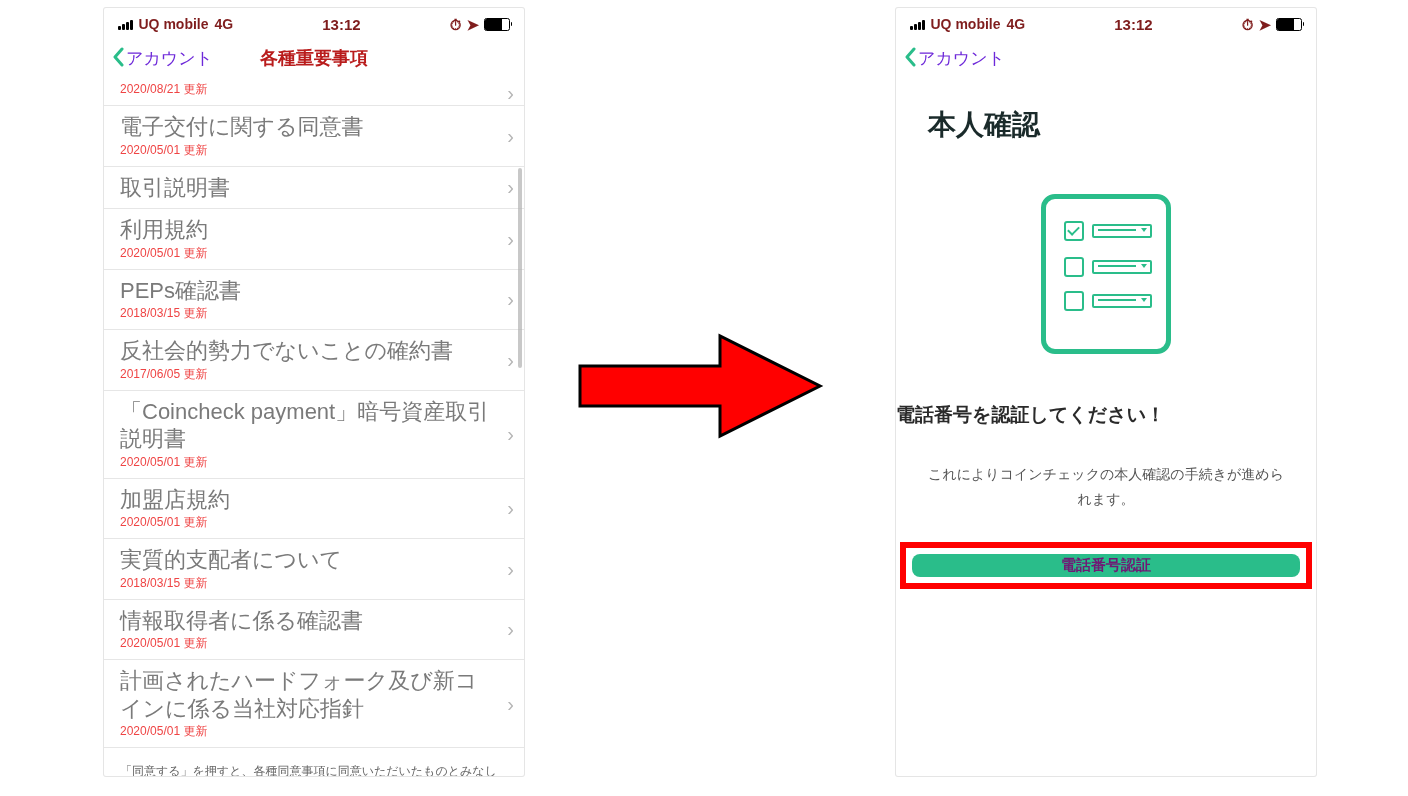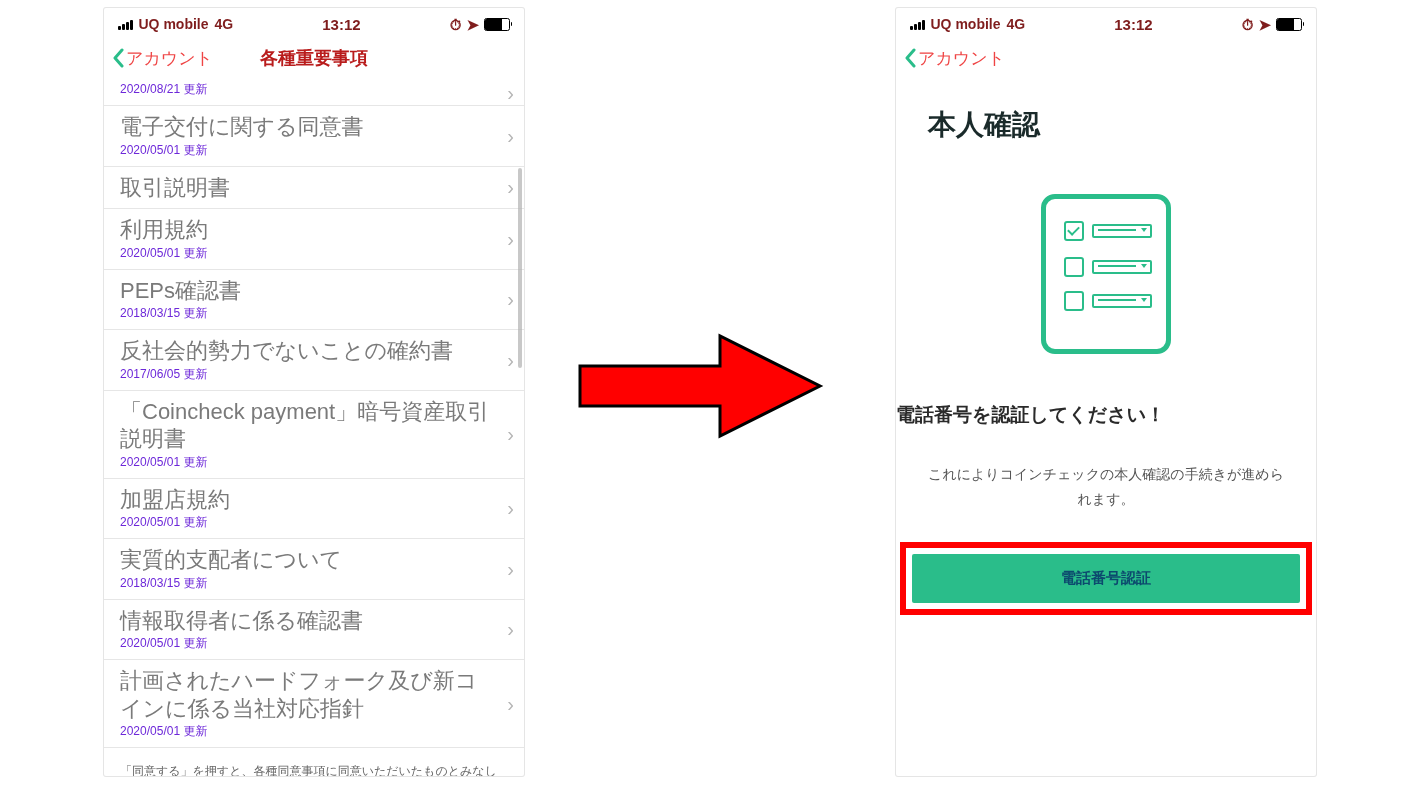--- a/index.html
+++ b/index.html
@@ -42,22 +42,22 @@
 
   
   .nav{
     position:relative;
     height:44px;
     display:flex;
     align-items:center;
     padding:0 8px;
   }
   .back-btn{
-    display:flex;align-items:center;gap:2px;
-    color:#ef4444;font-size:17px;font-weight:500;
+    display:flex;gap:2px;
+    color:#6d28d9;font-size:17px;font-weight:500;
   }
   .back-chevron{
     width:12px;height:20px;
   }
   .back-chevron svg{display:block;}
   .nav-title{
     position:absolute;left:0;right:0;text-align:center;
     font-size:18px;font-weight:700;color:#b91c1c;
     pointer-events:none;
   }
@@ -67,21 +67,21 @@
   .doc-row{
     position:relative;
     padding:7px 28px 7px 16px;
     border-bottom:1px solid #e6e6e6;
   }
   .doc-row.first-partial{padding-top:0;}
   .doc-title{
     font-size:22px;color:#7a7a7a;font-weight:400;line-height:1.25;
   }
   .doc-date{
-    font-size:12px;color:#6d28d9;margin-top:1px;
+    font-size:12px;color:#ef4444;margin-top:1px;
   }
   .row-chevron{
     position:absolute;right:10px;top:50%;transform:translateY(-50%);
     color:#b5b5b5;font-size:20px;font-weight:300;
   }
   .scroll-ind{
     position:absolute;right:2px;top:160px;width:4px;height:200px;
     background:#b0b0b0;border-radius:2px;opacity:.7;
   }
 
@@ -91,24 +91,24 @@
   }
 
   .highlight-box{
     margin:12px 4px 8px 4px;
     border:6px solid #ff0000;
     padding:6px;
   }
   .cta-btn{
     display:block;width:100%;
     background:#2abd8a;
-    color:#0c4a6e;font-size:15px;font-weight:600;
+    color:#701a75;font-size:15px;font-weight:600;
     text-align:center;
-    padding:15px 0;
-    border:none;border-radius:2px;
+    padding:2px 0;
+    border:none;border-radius:8px;
   }
 
   
   .verify-title{
     font-size:28px;font-weight:700;color:#1a2a2a;
     padding:26px 0 0 32px;
   }
   .illus-wrap{
     margin:50px auto 0 auto;
     width:150px;

